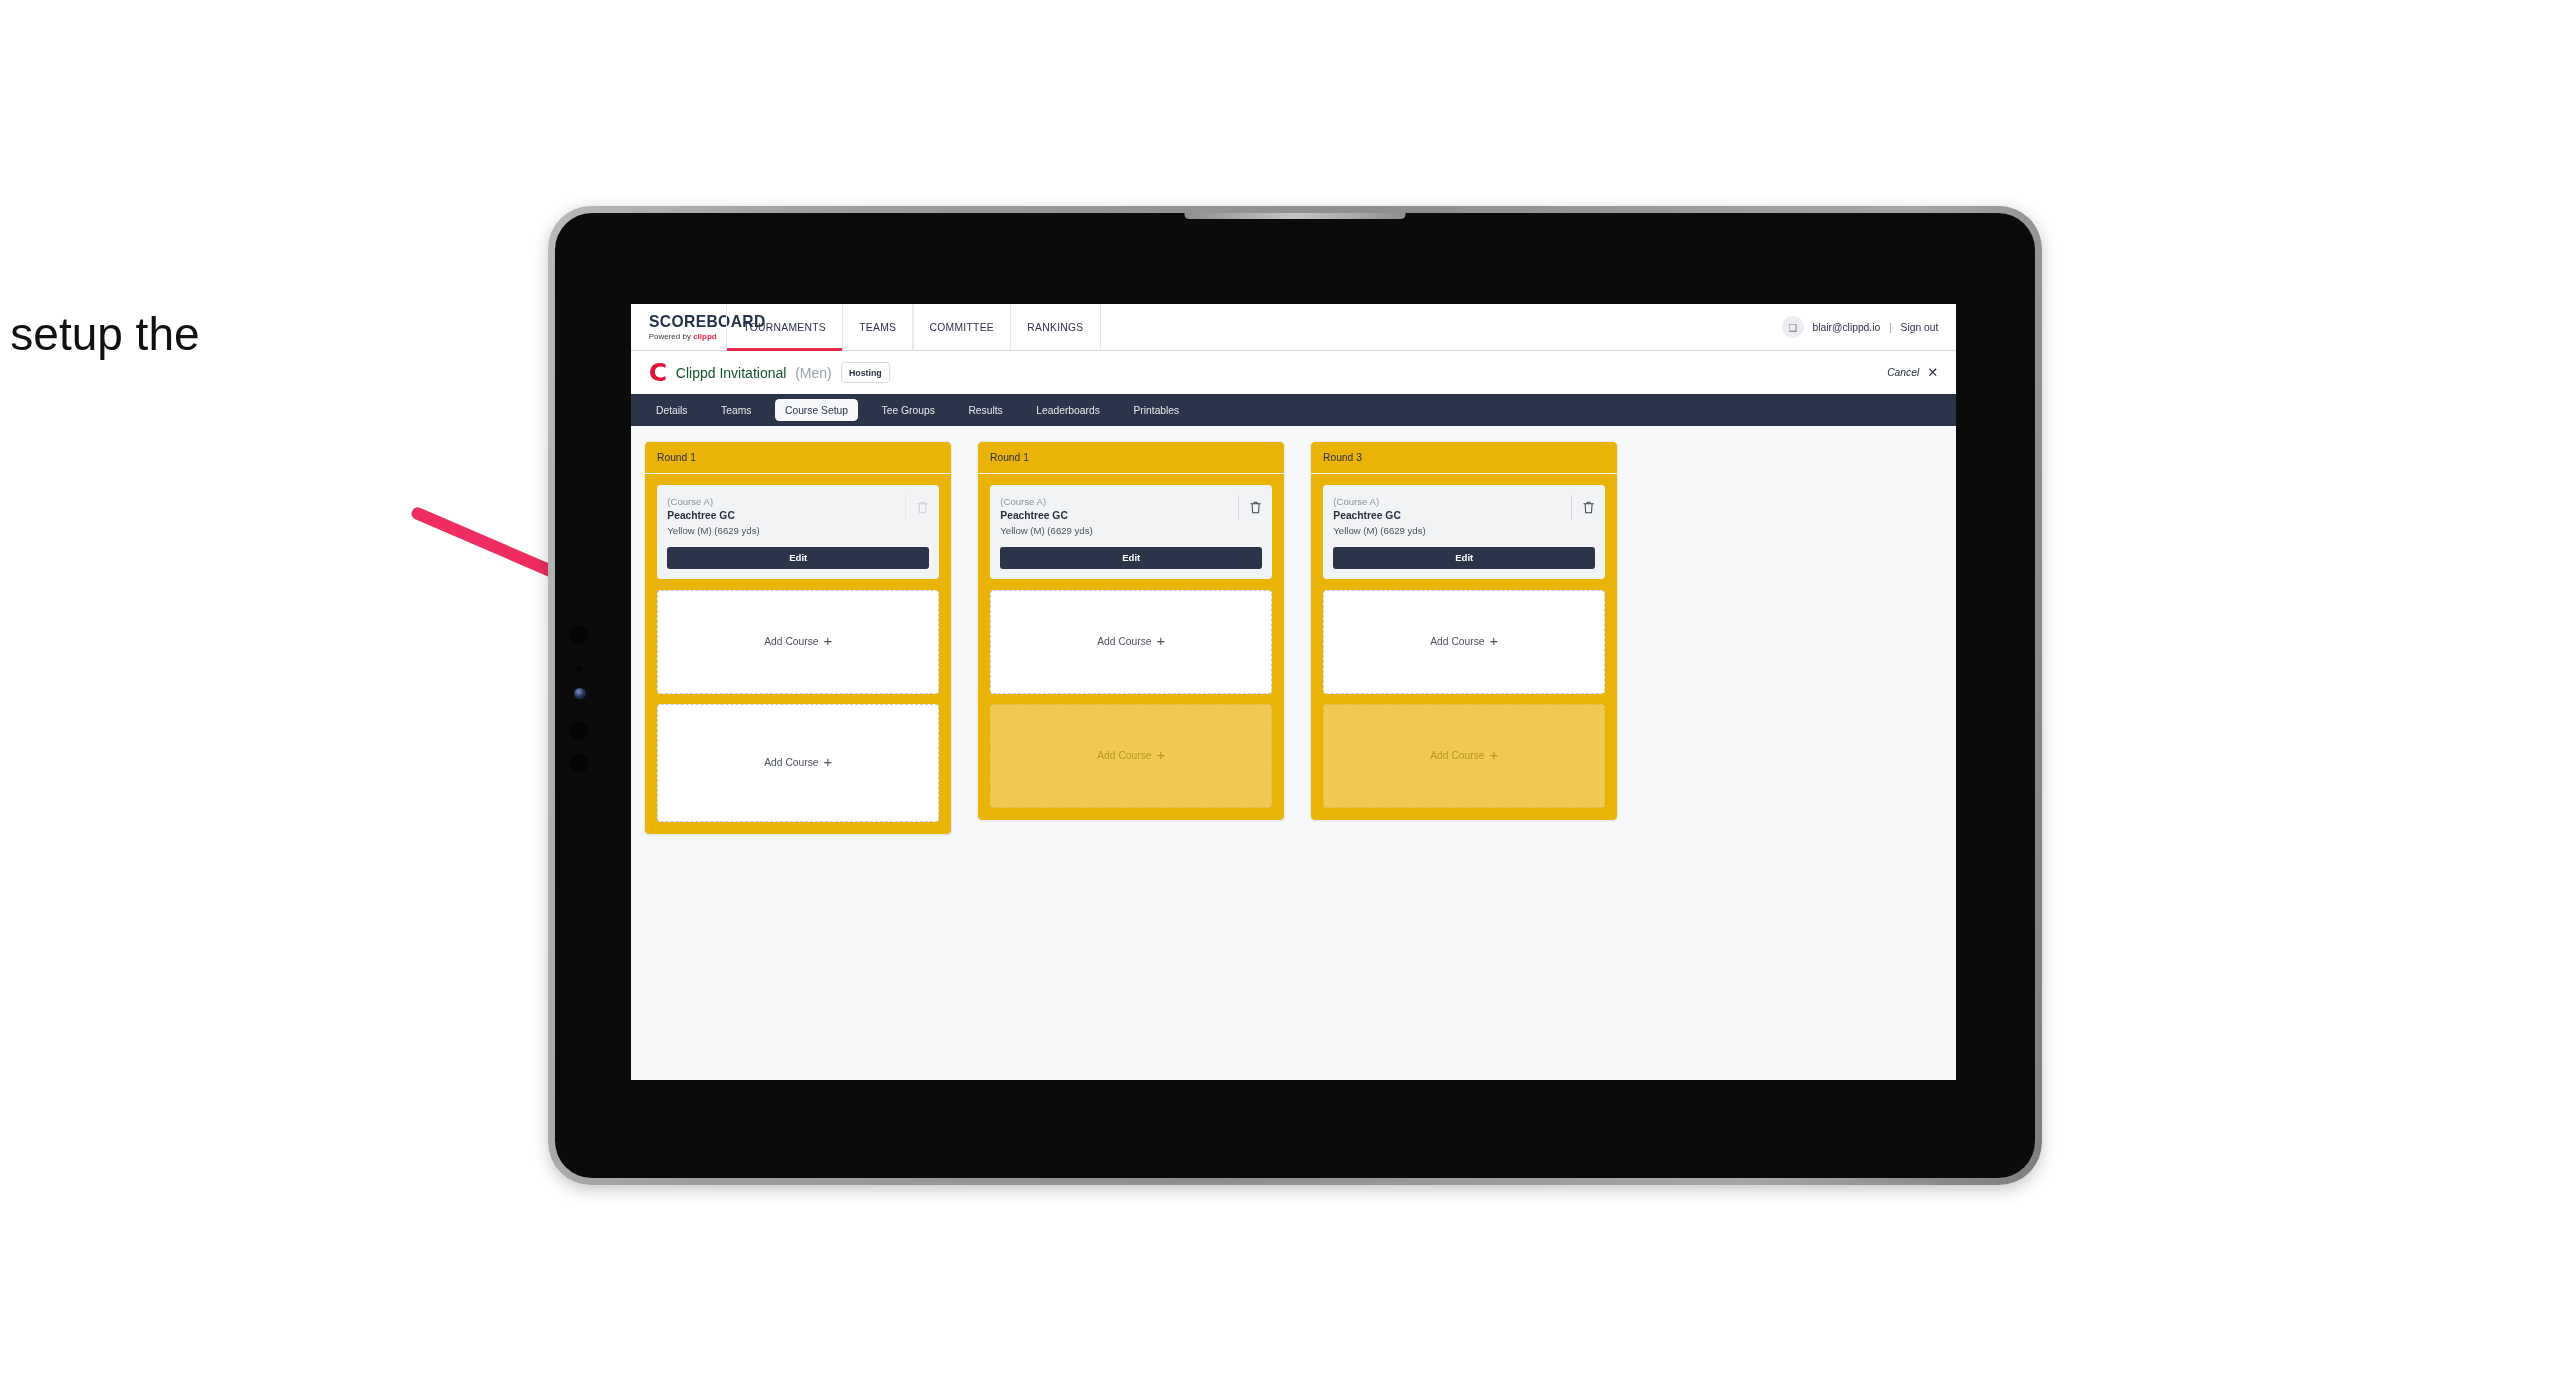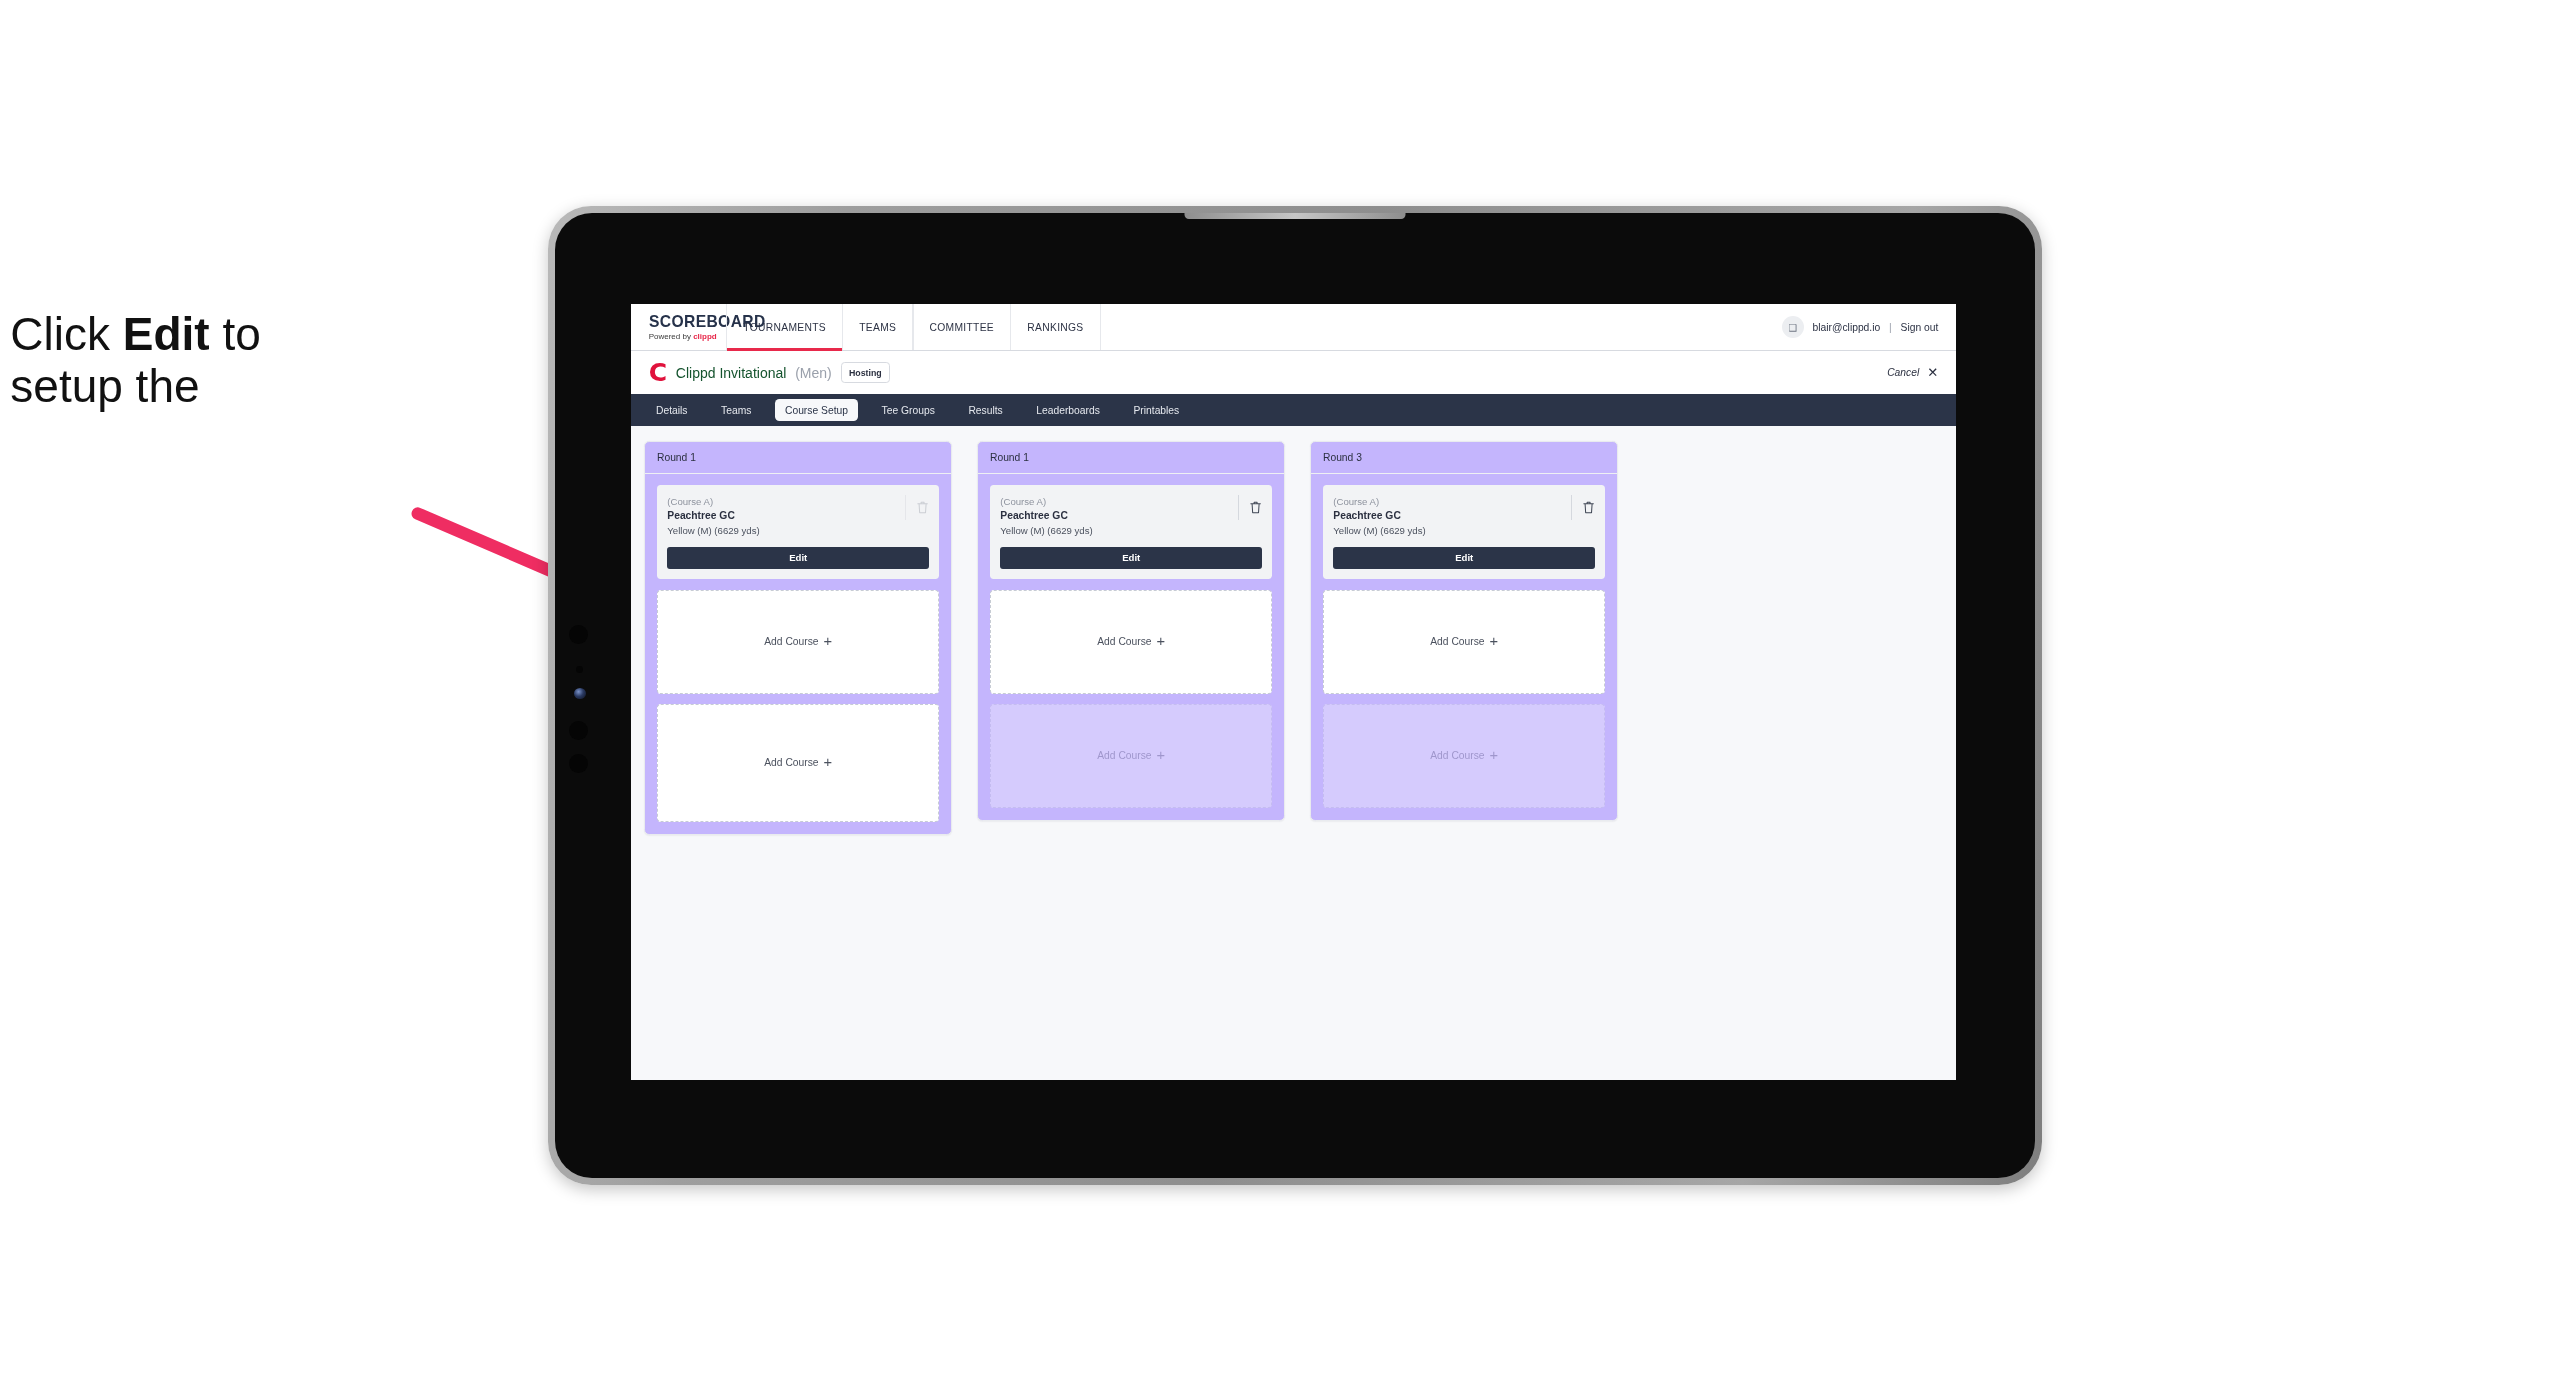--- a/index.html
+++ b/index.html
@@ -65,21 +65,21 @@
   #cancel-x{font-size:13.2px;color:#2b3040;line-height:1;}
 
   
   #tab-bar{height:32px;background:#2b3448;display:flex;align-items:center;
      padding:0 14.7px;gap:13px;}
   .tab{font-size:10.3px;color:#e5e8ee;padding:5.2px 10.3px;border-radius:4.4px;cursor:pointer;}
   .tab.active{background:#f7f8fa;color:#2b3448;font-weight:400;}
 
   
   #content{padding:14.7px 13.2px;display:flex;gap:25px;align-items:flex-start;}
-  .round-col{width:306px;background:#c4b5fd;border:0.7px solid #e9ebef;border-radius:5.2px;
+  .round-col{width:306px;background:#eab308;border:0.7px solid #e9ebef;border-radius:5.2px;
      box-shadow:0 0.7px 1.5px rgba(16,24,40,.05);overflow:hidden;}
   .round-head{padding:10.3px 11.8px;font-size:10.3px;color:#2b3040;border-bottom:0.7px solid #eef0f3;}
   .round-body{padding:10.3px 11.8px 11.8px 11.8px;display:flex;flex-direction:column;gap:10.3px;}
 
   .course-card{background:#f2f3f5;border-radius:3.7px;padding:10.3px 10.3px 10.3px 10.3px;position:relative;}
   .course-label{font-size:9.6px;color:#8e939e;line-height:1.4;}
   .course-name{font-size:10.3px;font-weight:700;color:#2b3040;line-height:1.5;}
   .course-tee{font-size:9.6px;color:#4b515e;line-height:1.5;}
   .card-actions{position:absolute;right:10.3px;top:10.3px;display:flex;align-items:center;gap:10.3px;}
   .divider-v{width:0.7px;height:25px;background:#d5d8de;}
@@ -95,21 +95,20 @@
      background:#ffffff;}
   .add-course .ac-label{font-size:10.3px;color:#4b515e;}
   .add-course .ac-plus{font-size:14.7px;color:#4b515e;line-height:1;font-weight:400;}
   .add-course.dim{opacity:.30;}
   .add-course.tall{height:116px;}
 </style>
 </head>
 <body>
 
 <div id="annotation">
-  <div><span>Click </span><b>Edit</b><span> to</span></div>
   <div>setup the</div>
 </div>
 
 <svg id="arrow-svg" viewBox="0 0 420 230">
   <line x1="28" y1="58" x2="330" y2="188" stroke="#ef2d62" stroke-width="17" stroke-linecap="round"></line>
   <polygon points="345,195 268,140 255,200" fill="#ef2d62"></polygon>
 </svg>
 
 <div id="tablet-frame">
   <div id="tablet-screen">

